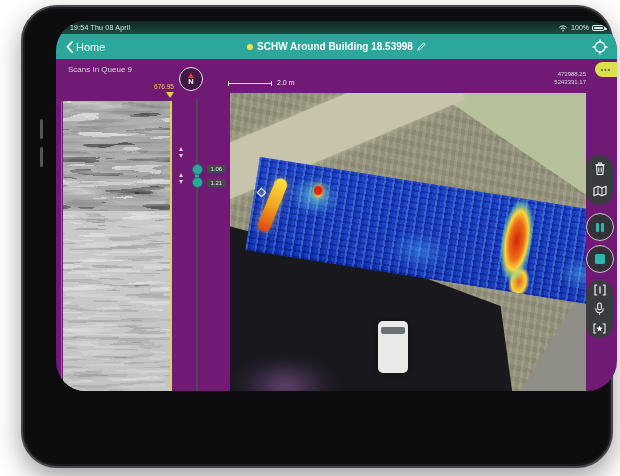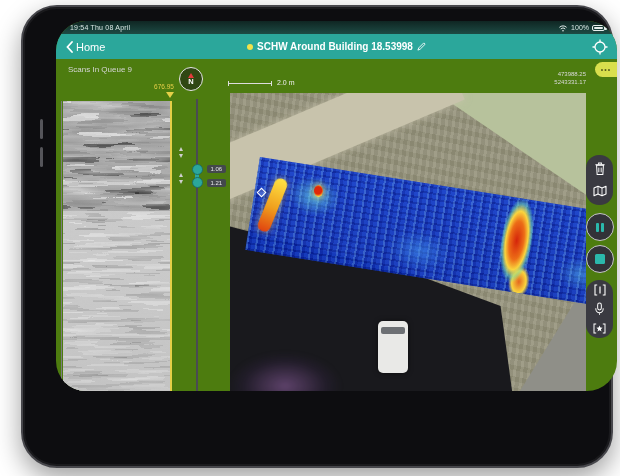--- a/index.html
+++ b/index.html
@@ -4,21 +4,21 @@
 <style>
   * { margin:0; padding:0; box-sizing:border-box; }
   html,body { width:620px; height:476px; background:#ffffff; font-family:"Liberation Sans", sans-serif; overflow:hidden; }
 
   
   .device { position:absolute; left:21px; top:5px; width:592px; height:463px;
     background:#0d0d10; border-radius:36px; border:2px solid #47474c;
     box-shadow:0 10px 26px rgba(0,0,0,.38), inset 0 0 0 2px #1a1a1d; }
   .side-btn { position:absolute; width:3px; height:20px; background:#55555a; border-radius:2px; left:17px; }
   .screen { position:absolute; left:33px; top:14px; width:561px; height:370px;
-    background:#4d7c0f; border-radius:30px; overflow:hidden; }
+    background:#701a75; border-radius:30px; overflow:hidden; }
 
   
   .status-bar { position:absolute; left:0; top:0; width:561px; height:13px;
     background:linear-gradient(180deg,#0f2623,#1d4b44); color:#d9e7e4; font-size:7px; }
   .status-left { position:absolute; left:14px; top:3px; letter-spacing:.2px; }
   .status-right { position:absolute; right:12px; top:2.5px; display:flex; align-items:center; gap:3px; }
   .batt { width:13px; height:6px; border:1px solid #e8efee; border-radius:2px; position:relative; }
   .batt::before { content:""; position:absolute; inset:1px; background:#e8efee; border-radius:1px; }
   .batt::after { content:""; position:absolute; right:-2.5px; top:1.5px; width:1.5px; height:3px; background:#e8efee; border-radius:0 1px 1px 0; }
   .nav-bar { position:absolute; left:0; top:13px; width:561px; height:25px; background:#2ba79b; }

